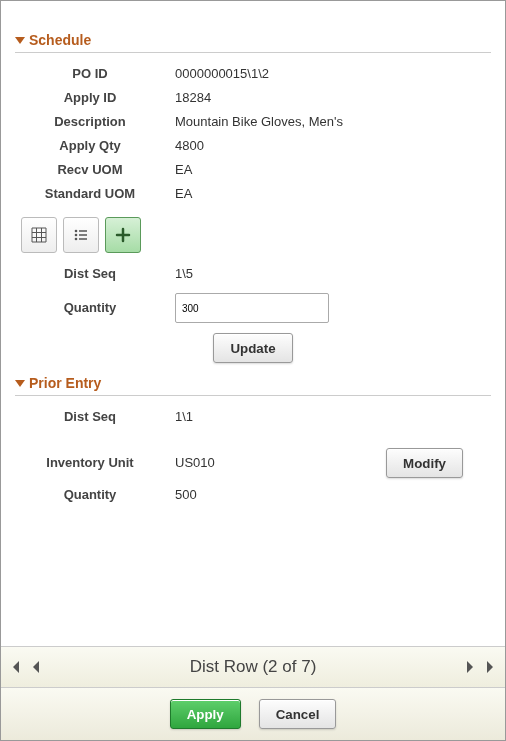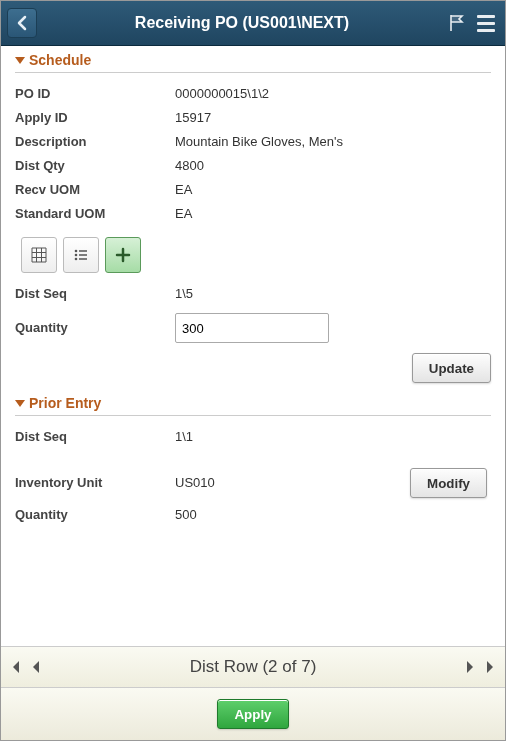--- a/index.html
+++ b/index.html
@@ -3,88 +3,70 @@
 <meta charset="utf-8">
 <style>
 html,body{margin:0;padding:0;font-family:Arial,Helvetica,sans-serif;font-size:13px;color:#333;background:#fff}
 .page{width:506px;height:741px;position:relative;box-sizing:border-box;border:1px solid #999;overflow:hidden;background:#fff;display:flex;flex-direction:column}
 .header{background:linear-gradient(to bottom,#2e5a78,#1f4560);height:44px;display:flex;align-items:center;color:#fff;position:relative;border-bottom:1px solid #0b2a3d}
 .back-btn{width:28px;height:28px;margin-left:6px;background:linear-gradient(to bottom,#3d6e8f,#2a5676);border:1px solid #1b3e55;border-radius:4px;display:flex;align-items:center;justify-content:center;cursor:pointer}
 .header-title{flex:1;text-align:center;font-size:16px;font-weight:bold;color:#fff}
 .header-flag{margin-right:10px;cursor:pointer;display:flex;align-items:center}
 .header-menu{margin-right:10px;cursor:pointer;display:flex;flex-direction:column;justify-content:center;gap:4px}
 .header-menu div{width:18px;height:3px;background:#e8edf1;border-radius:1px}
-.content{flex:1;overflow:auto;padding:0 14px 0 14px}
+.content{flex:1;overflow:auto;padding:25px 14px 0 14px}
 .section-header{display:flex;align-items:center;color:#b65c1d;font-weight:bold;font-size:14px;margin:6px 0 2px 0;cursor:pointer}
 .section-header .tri{width:0;height:0;border-left:5px solid transparent;border-right:5px solid transparent;border-top:7px solid #b65c1d;margin-right:4px}
 .hr{border:none;border-top:1px solid #ccc;margin:4px 0 10px 0}
 .row{display:flex;align-items:center;margin:2px 0;line-height:22px}
-.lbl{width:150px;text-align:left;padding-right:10px;font-weight:bold;color:#444}
+.lbl{width:150px;text-align:center;padding-right:10px;font-weight:bold;color:#444}
 .val{color:#333}
 .toolbar{display:flex;gap:6px;margin:12px 0 10px 6px}
 .tool-btn{width:34px;height:34px;border:1px solid #bbb;border-radius:3px;background:linear-gradient(to bottom,#fff,#eee);display:flex;align-items:center;justify-content:center;cursor:pointer}
 .tool-btn.add{background:linear-gradient(to bottom,#d6f0d6,#a6dca6);border-color:#5a9a5a}
-.input-text{height:28px;width:140px;border:1px solid #aaa;border-radius:2px;padding:0 6px;font-size:13px}
+.input-text{height:28px;width:140px;border:1px solid #aaa;border-radius:2px;padding:0 6px;font-size:10px}
 .btn{height:30px;padding:0 16px;border:1px solid #999;border-radius:3px;background:linear-gradient(to bottom,#fdfdfd,#e4e4e4);font-weight:bold;cursor:pointer;color:#333;box-shadow:0 1px 0 #fff inset,0 1px 2px rgba(0,0,0,.15)}
-.update-row{display:flex;justify-content:flex-end;margin:10px 0 12px 0}
+.update-row{display:flex;justify-content:center;margin:10px 0 12px 0}
 .modify-row{position:relative}
-.modify-btn{position:absolute;right:4px;top:-4px}
+.modify-btn{position:absolute;right:28px;top:-4px}
 .pager{height:40px;border-top:1px solid #ccc;background:linear-gradient(to bottom,#fafaf2,#efeede);display:flex;align-items:center;justify-content:center;position:relative;font-size:17px;color:#444}
 .pager .pg-left{position:absolute;left:8px;display:flex;gap:10px}
 .pager .pg-right{position:absolute;right:8px;display:flex;gap:10px}
 .pg-icon{cursor:pointer;color:#555}
 .footer{height:52px;background:linear-gradient(to bottom,#fafaf2,#eceadb);border-top:1px solid #ccc;display:flex;align-items:center;justify-content:center;gap:18px}
 .btn-primary{background:linear-gradient(to bottom,#5fcf6c,#2fa63e);border-color:#1f7a2c;color:#fff}
 svg{display:block}
 </style>
 </head>
 <body>
 <div class="page">
 
-<div class="header">
-  <div class="back-btn">
-    <svg width="12" height="16" viewBox="0 0 12 16">
-          <path d="M9 2 L3 8 L9 14" stroke="#e8f0f6" stroke-width="2.5" fill="none" stroke-linecap="round" stroke-linejoin="round"></path>
-        </svg>
-  </div>
-  <div class="header-title">Receiving PO (US001\NEXT)</div>
-  <div class="header-flag">
-    <svg width="20" height="20" viewBox="0 0 20 20">
-          <path d="M4 2 v16 M4 3 h11 l-3 3 l3 3 h-11" stroke="#e8edf1" stroke-width="1.6" fill="#e8edf1" fill-opacity="0.15"></path>
-        </svg>
-  </div>
-  <div class="header-menu">
-    <div></div>
-        <div></div>
-        <div></div>
-  </div>
-</div>
 
 <div class="content">
 
   <div class="section-header">
     <span class="tri"></span>
     <span>Schedule</span>
   </div>
   <hr class="hr">
 
   <div class="row">
         <div class="lbl">PO ID</div>
         <div class="val">0000000015\1\2</div>
       </div>
   <div class="row">
         <div class="lbl">Apply ID</div>
-        <div class="val">15917</div>
+        <div class="val">18284</div>
       </div>
   <div class="row">
         <div class="lbl">Description</div>
         <div class="val">Mountain Bike Gloves, Men's</div>
       </div>
   <div class="row">
-        <div class="lbl">Dist Qty</div>
+        <div class="lbl">Apply Qty</div>
         <div class="val">4800</div>
       </div>
   <div class="row">
         <div class="lbl">Recv UOM</div>
         <div class="val">EA</div>
       </div>
   <div class="row">
         <div class="lbl">Standard UOM</div>
         <div class="val">EA</div>
       </div>
@@ -171,15 +153,16 @@
     <span class="pg-icon">
           <svg width="12" height="14" viewBox="0 0 12 14">
             <path d="M10 1v12 M2 1 L8 7 L2 13z" fill="#555"></path>
           </svg>
         </span>
   </div>
 </div>
 
 <div class="footer">
   <button class="btn btn-primary">Apply</button>
+  <button class="btn">Cancel</button>
 </div>
 
 </div>
 
 </body></html>

